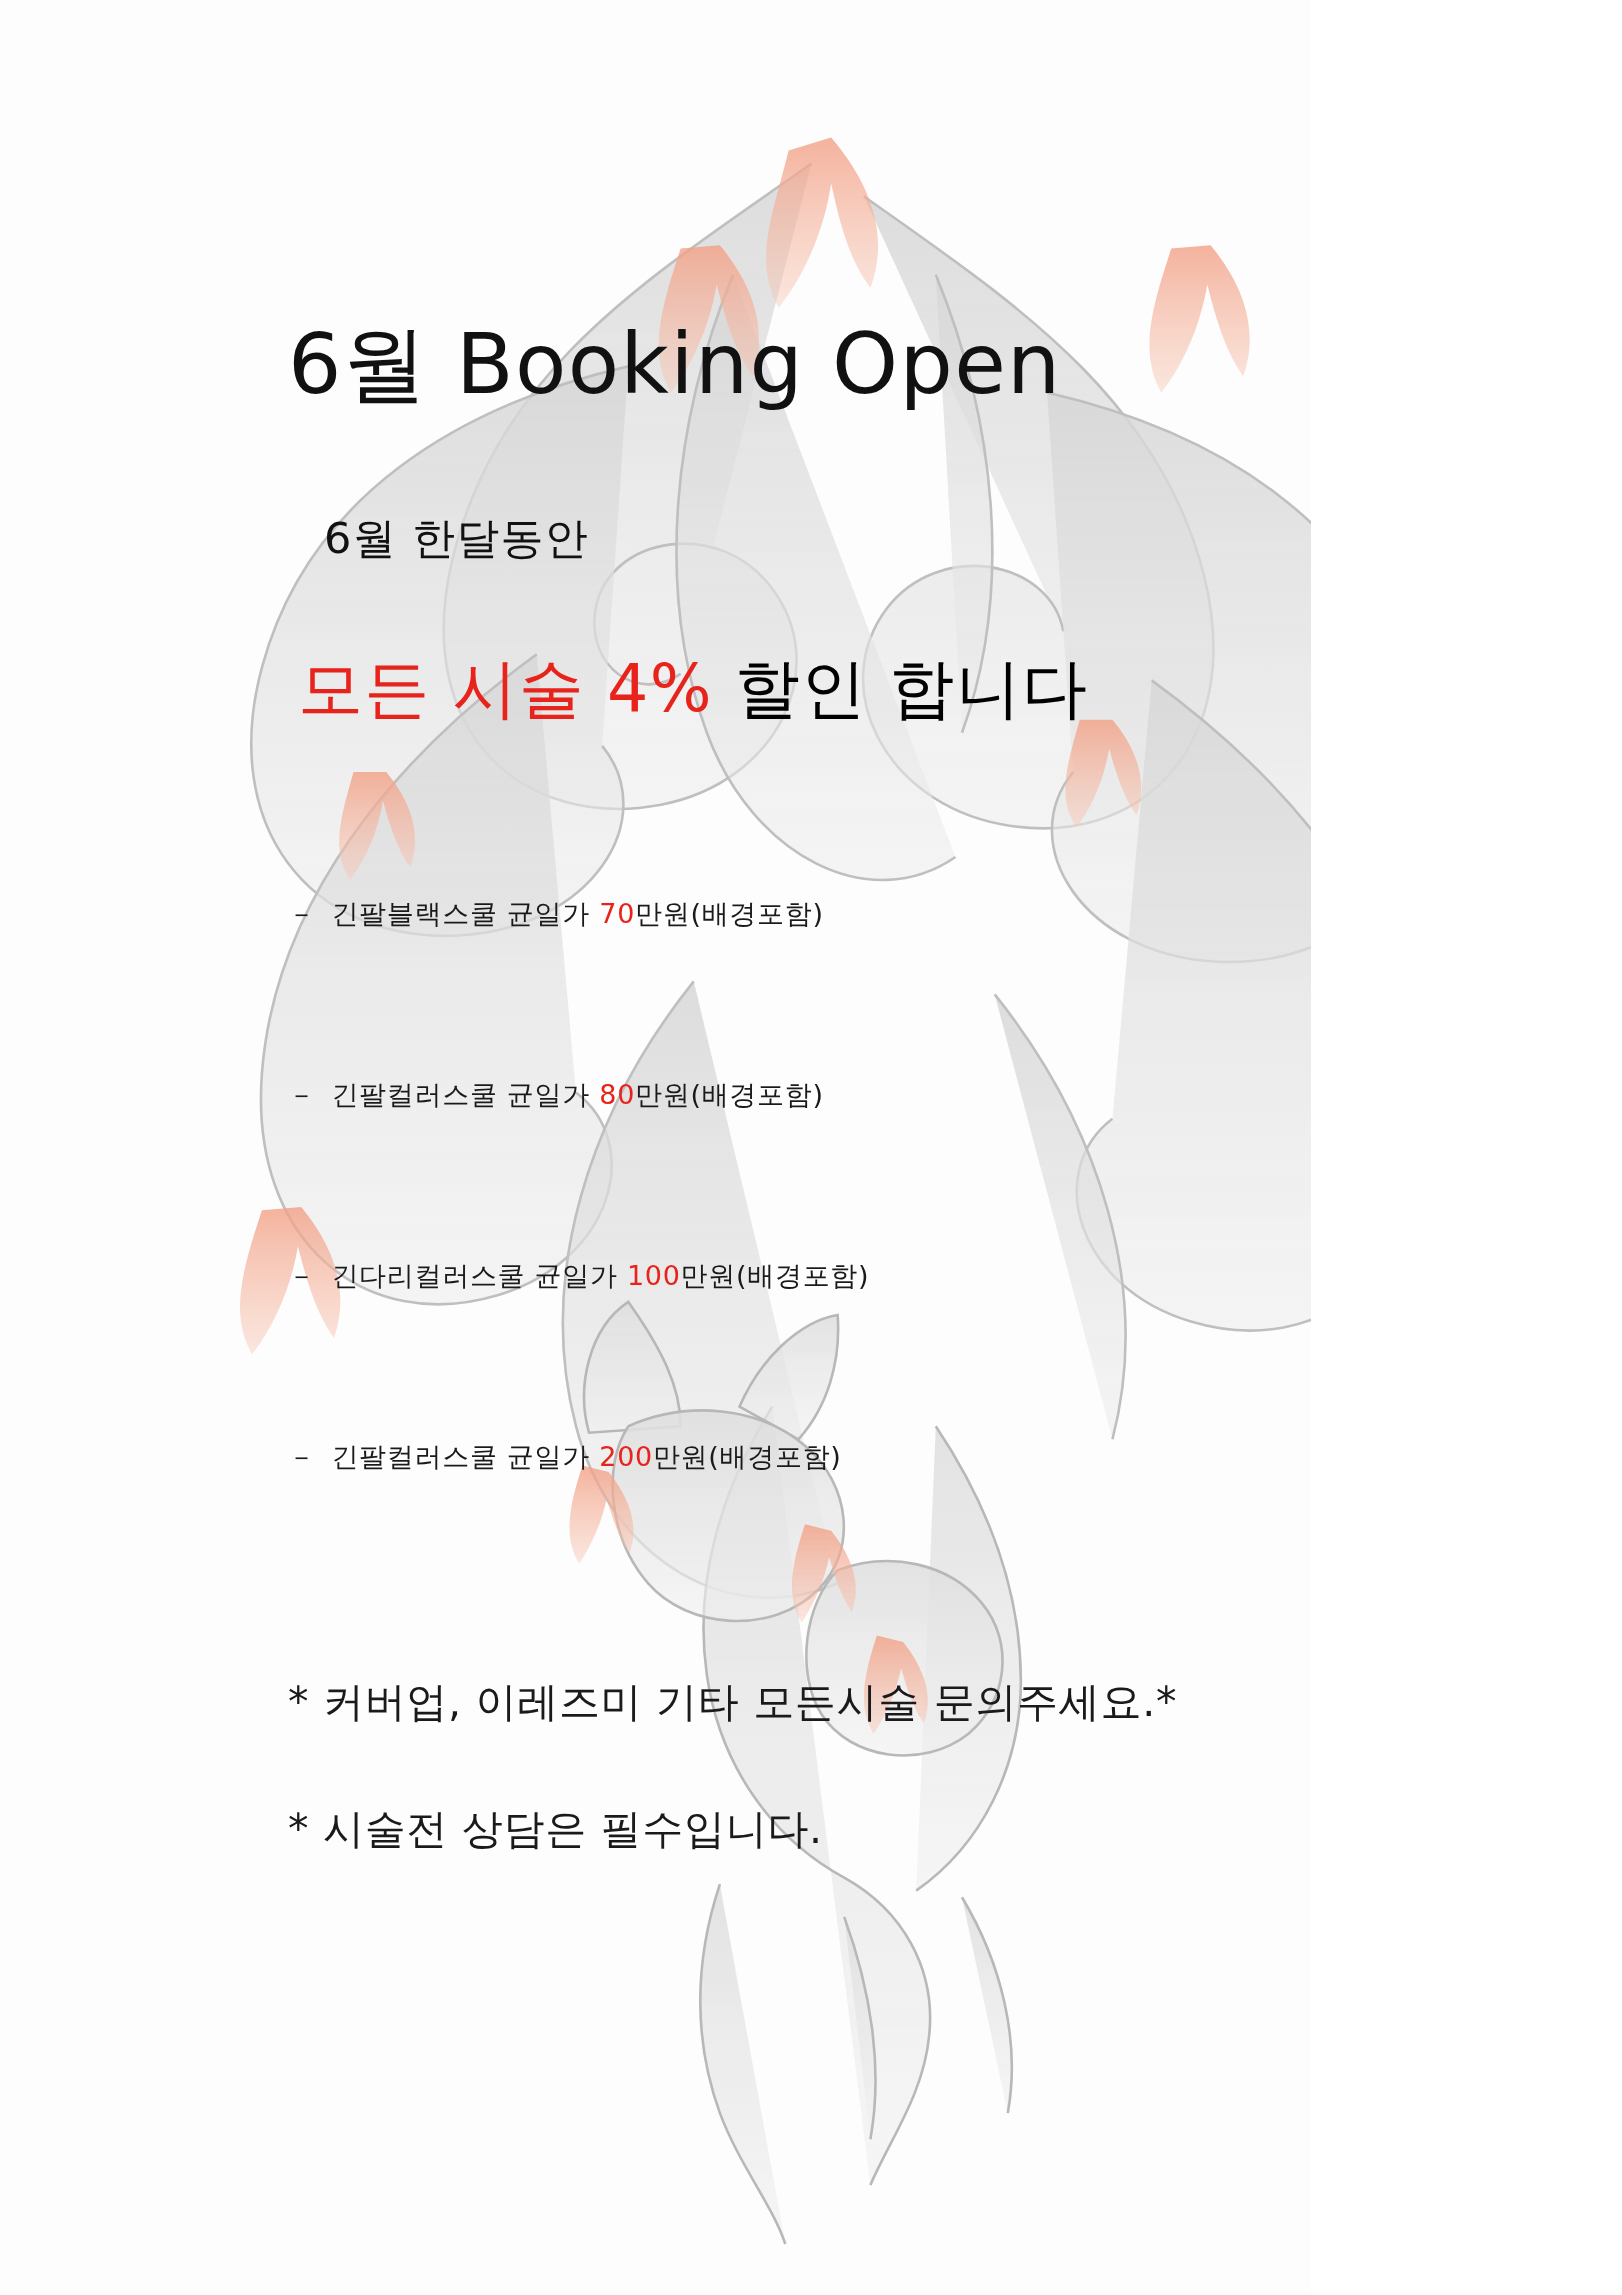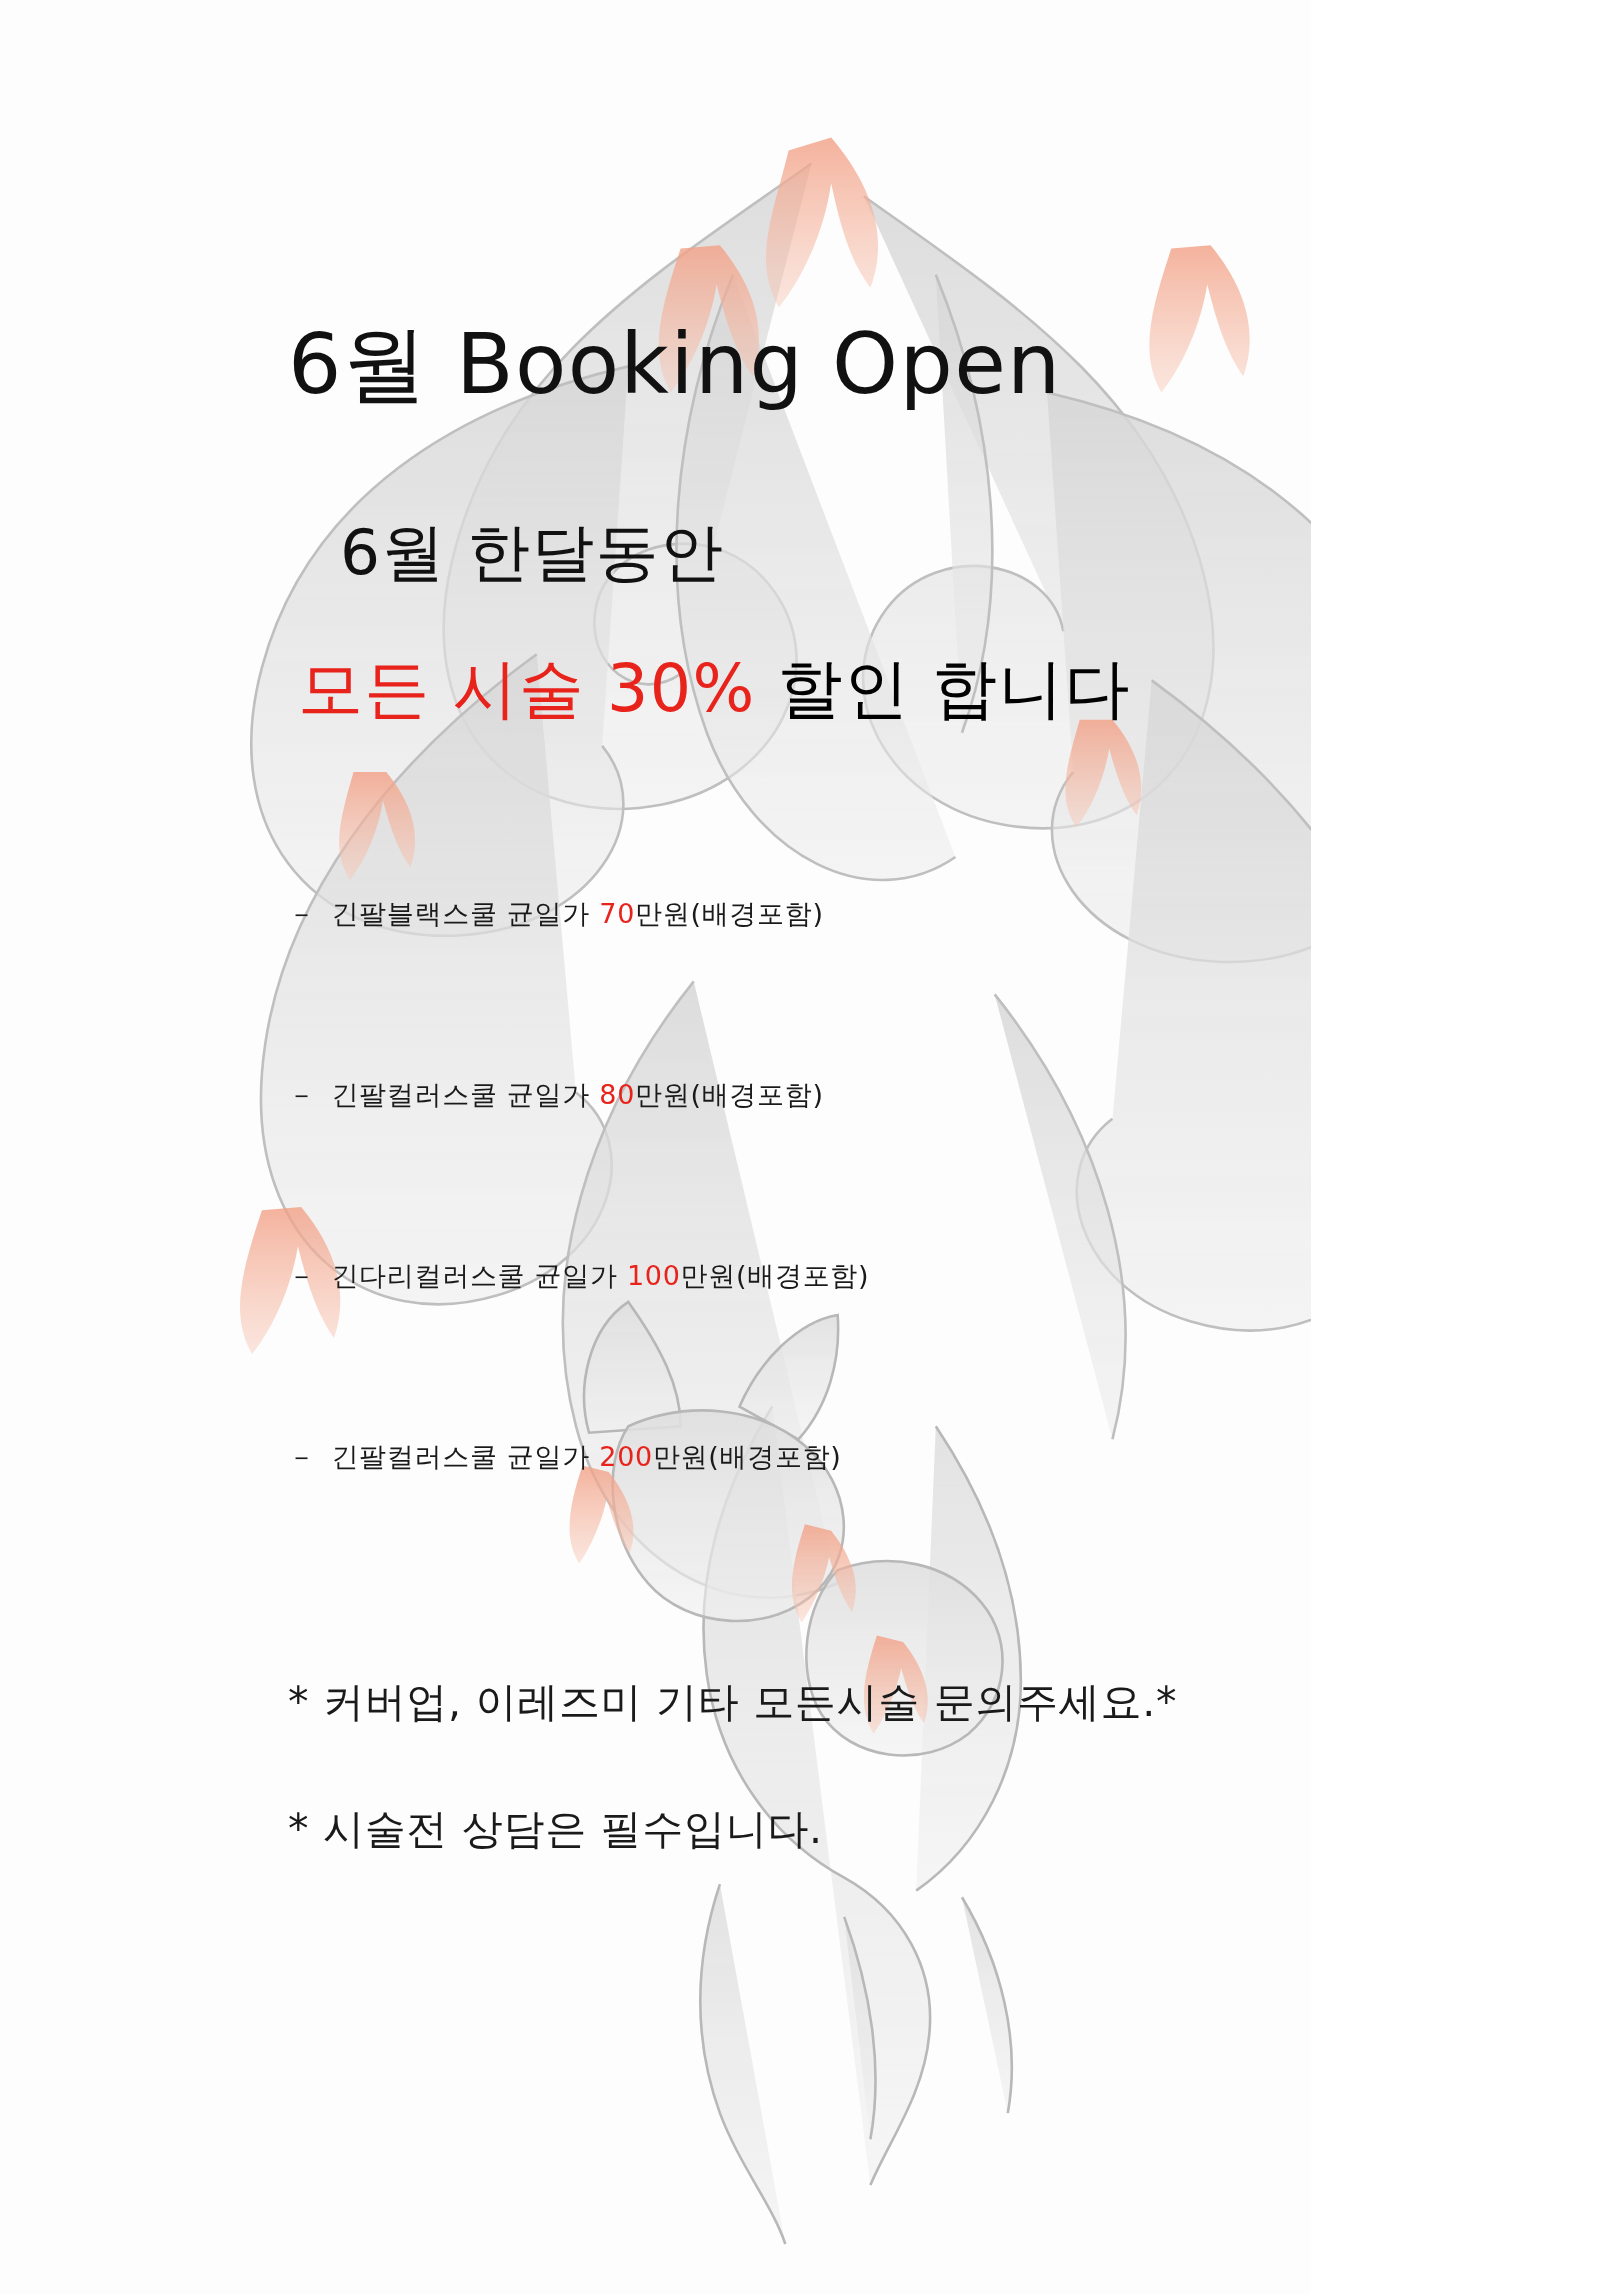--- a/index.html
+++ b/index.html
@@ -45,25 +45,24 @@
     color: #111111;
     letter-spacing: 1.3px;
     white-space: nowrap;
     font-weight: 400;
   }
 
   .sub1 {
     position: absolute;
     left: 324px;
     top: 510px;
-    font-size: 63px;
+    font-size: 43px;
     color: #111111;
     letter-spacing: 1.3px;
     white-space: nowrap;
-    margin-left: 16px;
   }
 
   .sub2 {
     position: absolute;
     left: 298px;
     top: 645px;
     font-size: 65px;
     white-space: nowrap;
     letter-spacing: 1.3px;
   }
@@ -164,21 +163,21 @@
     </g>
   </svg>
 
   <div class="content">
 
     <div class="title">6월 Booking Open</div>
 
     <div class="sub1">6월 한달동안</div>
 
     <div class="sub2">
-      <span class="red">모든 시술 30%</span><span class="blk"> 할인 합니다</span>
+      <span class="red">모든 시술 4%</span><span class="blk"> 할인 합니다</span>
     </div>
 
     <div class="price-list">
 
       <div class="price-row">
         <span class="dash">－</span><span>긴팔블랙스쿨 균일가 </span><span class="amount">70</span><span>만원(배경포함)</span>
       </div>
 
       <div class="price-row">
         <span class="dash">－</span><span>긴팔컬러스쿨 균일가 </span><span class="amount">80</span><span>만원(배경포함)</span>

